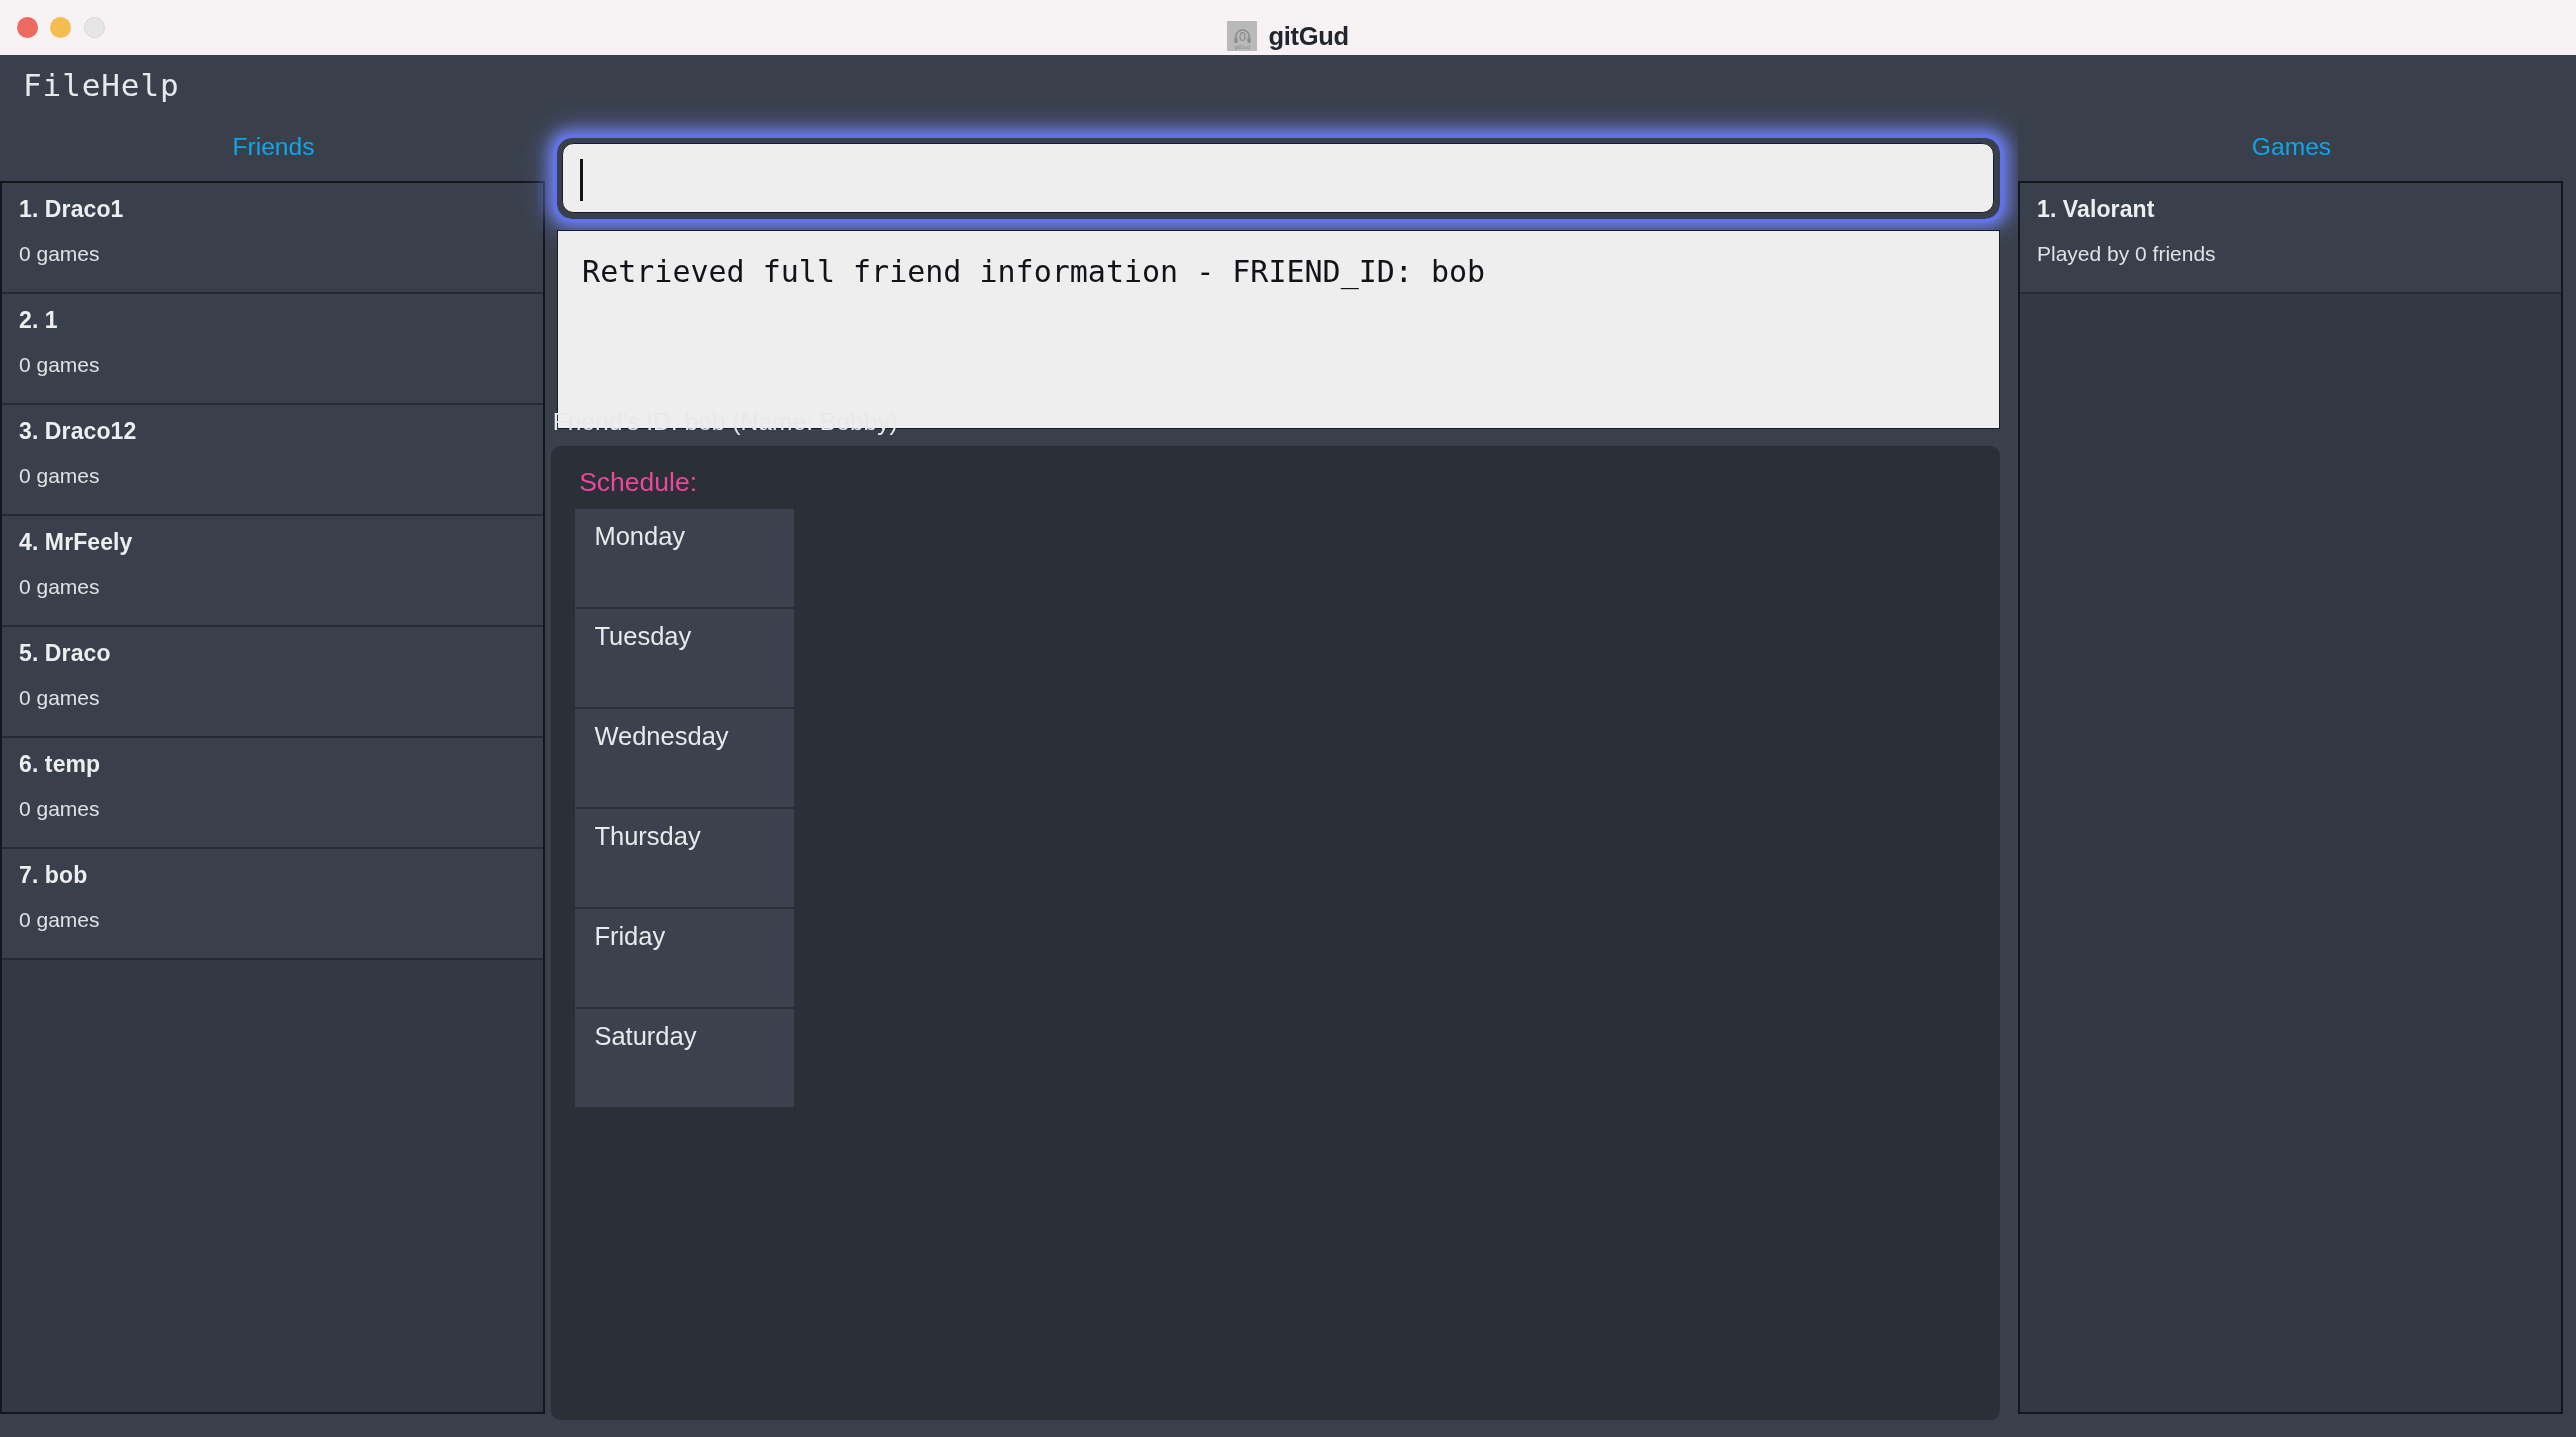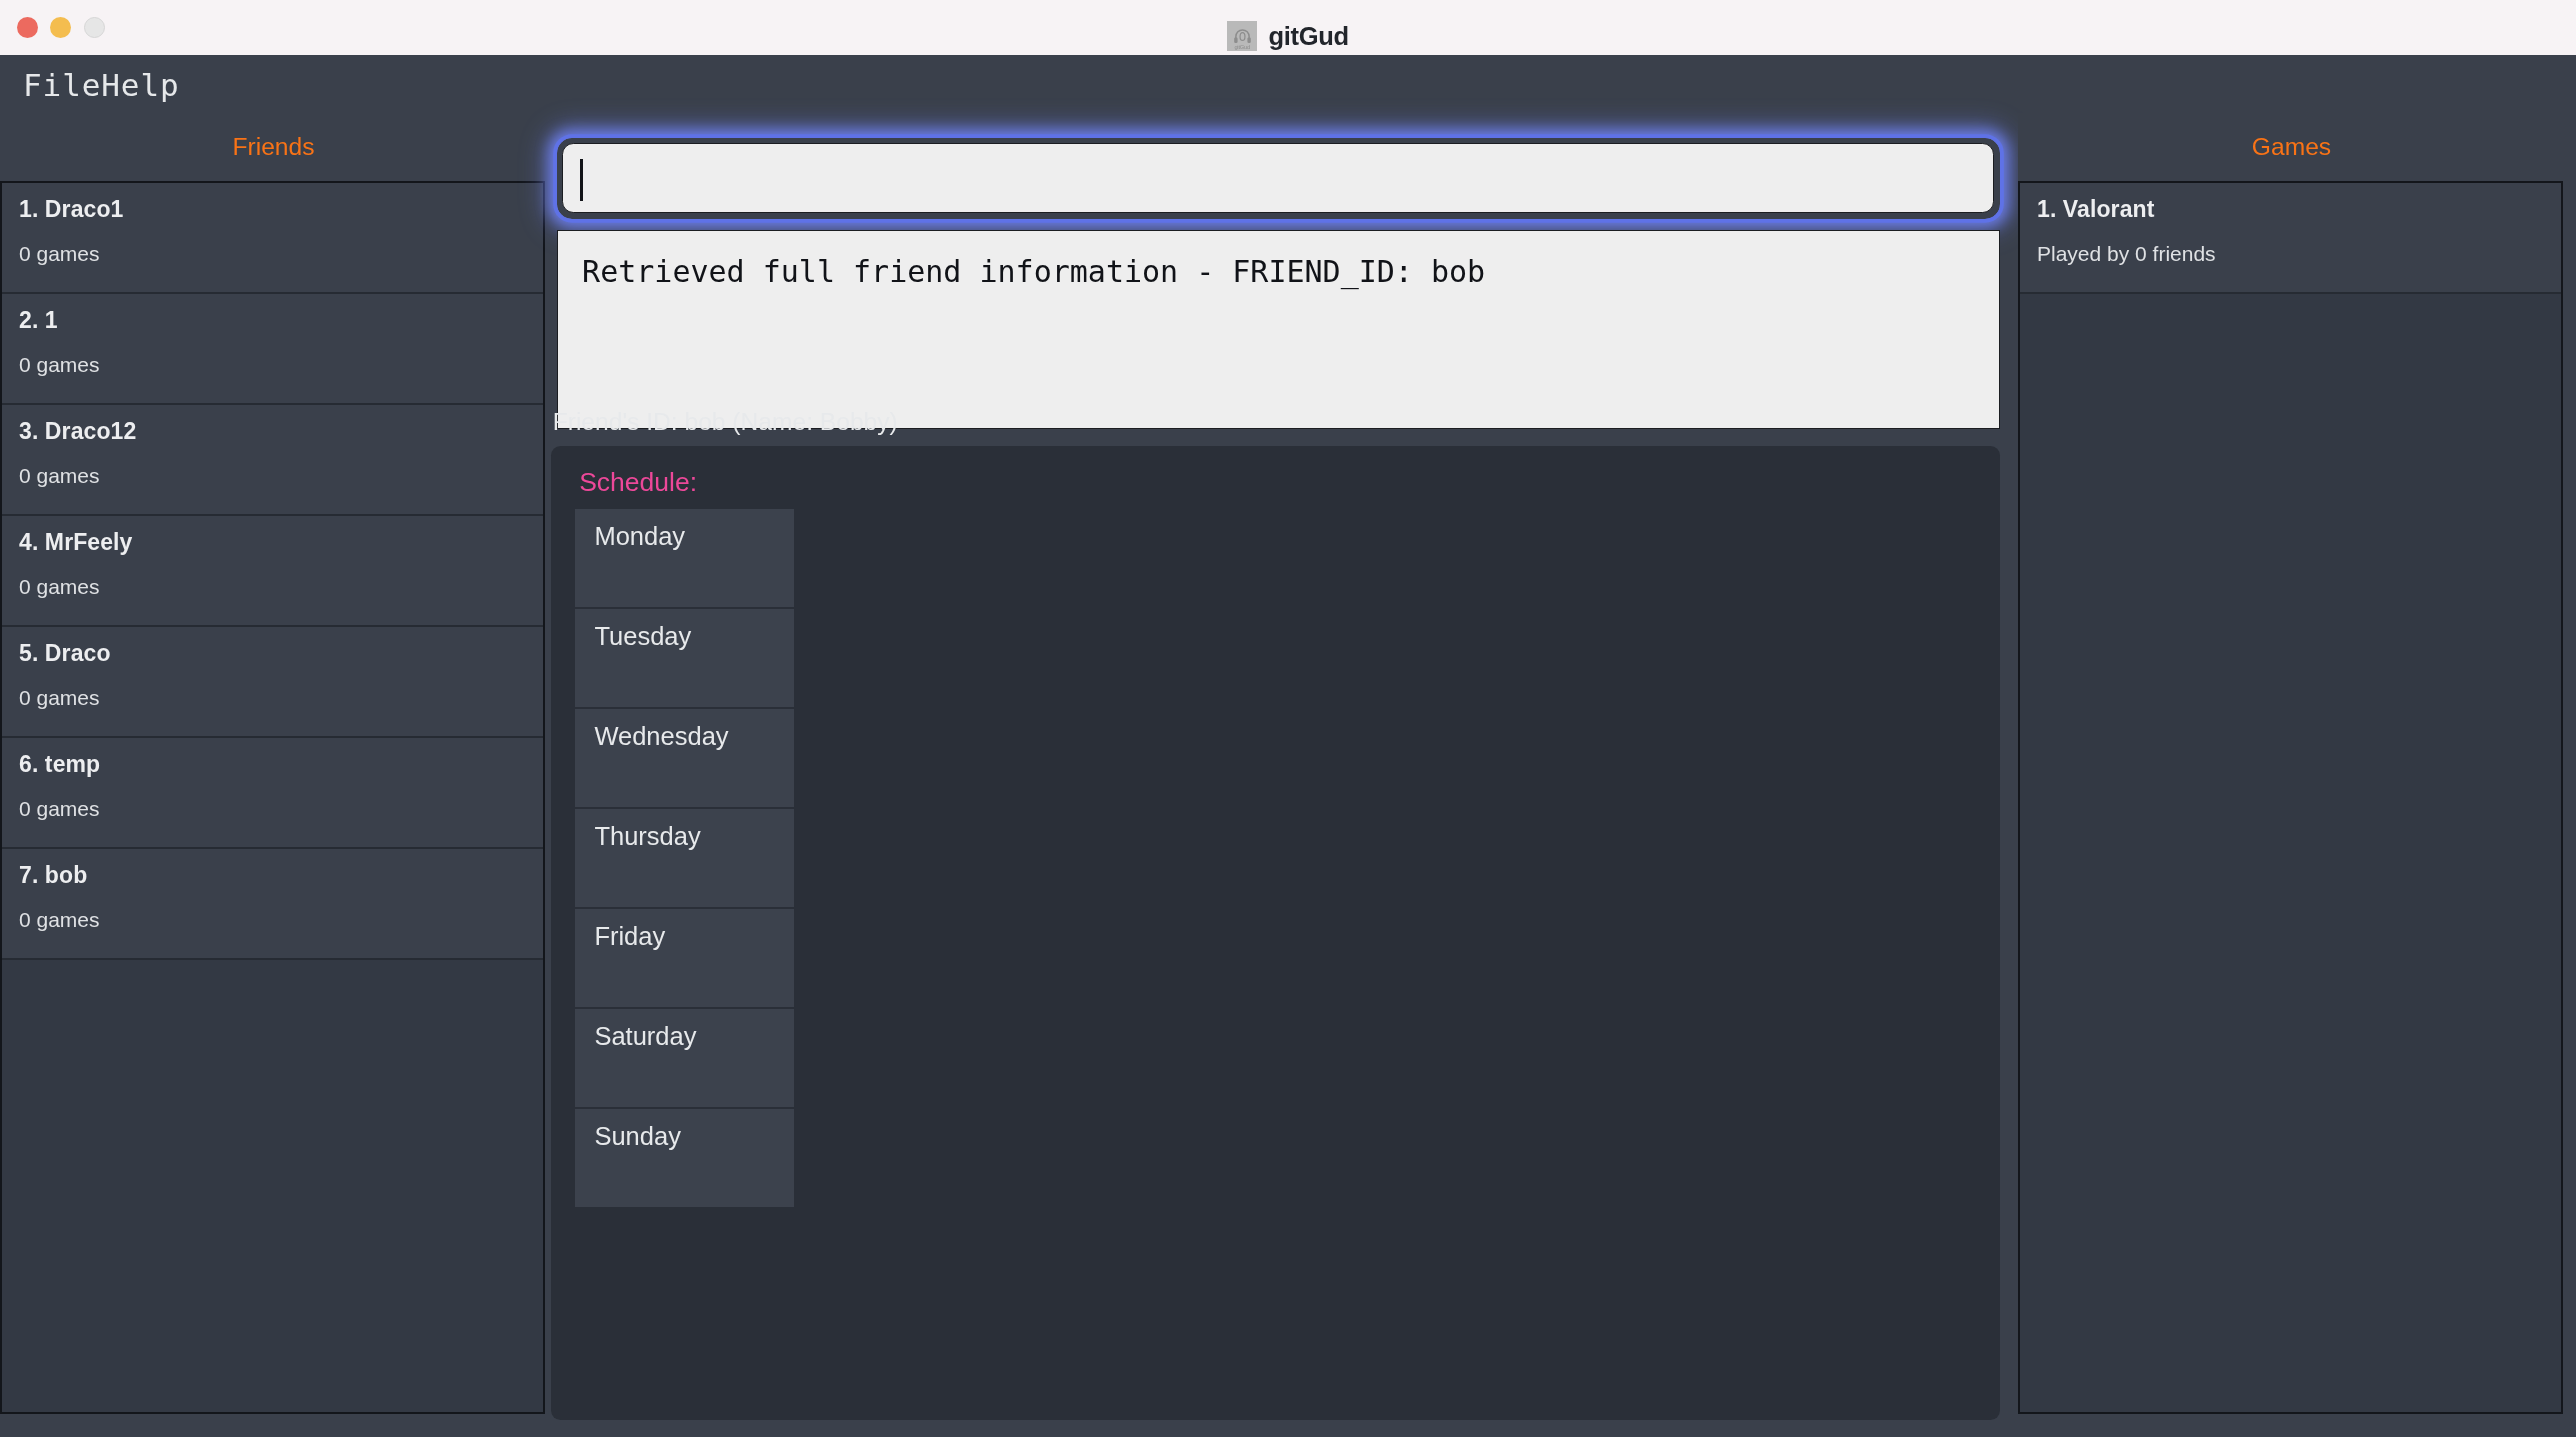--- a/index.html
+++ b/index.html
@@ -71,21 +71,21 @@
 
   
   .side-panel {
     position: absolute; top: 0; width: 547px; height: 1324px;
     background: #3a404b;
   }
   #friends-panel { left: 0; }
   #games-panel { left: 2018px; }
   .panel-title {
     height: 68px; display: flex; align-items: center; justify-content: center;
-    font-size: 24.6px; color: #f97316;
+    font-size: 24.6px; color: #0ea5e9;
   }
   .panel-list {
     position: absolute; left: 0; right: 1.9px; top: 68px; bottom: 23px;
     background: #333944; border: 2.8px solid #13161b;
   }
   .list-row {
     height: 111px; border-bottom: 2.8px solid #262b33;
     padding: 13.2px 17px 0 17px; background: #3a404b;
   }
   .list-row .row-title {
@@ -286,23 +286,20 @@
             </div>
             <div class="day-row">
               <div class="day-name">Thursday</div>
             </div>
             <div class="day-row">
               <div class="day-name">Friday</div>
             </div>
             <div class="day-row">
               <div class="day-name">Saturday</div>
             </div>
-            <div class="day-row">
-              <div class="day-name">Sunday</div>
-            </div>
           </div>
       </div>
 
 
     </div>
   </div>
 
   <div class="side-panel" id="games-panel">
     <div class="panel-title">Games</div>
     <div class="panel-list" id="games-list">

